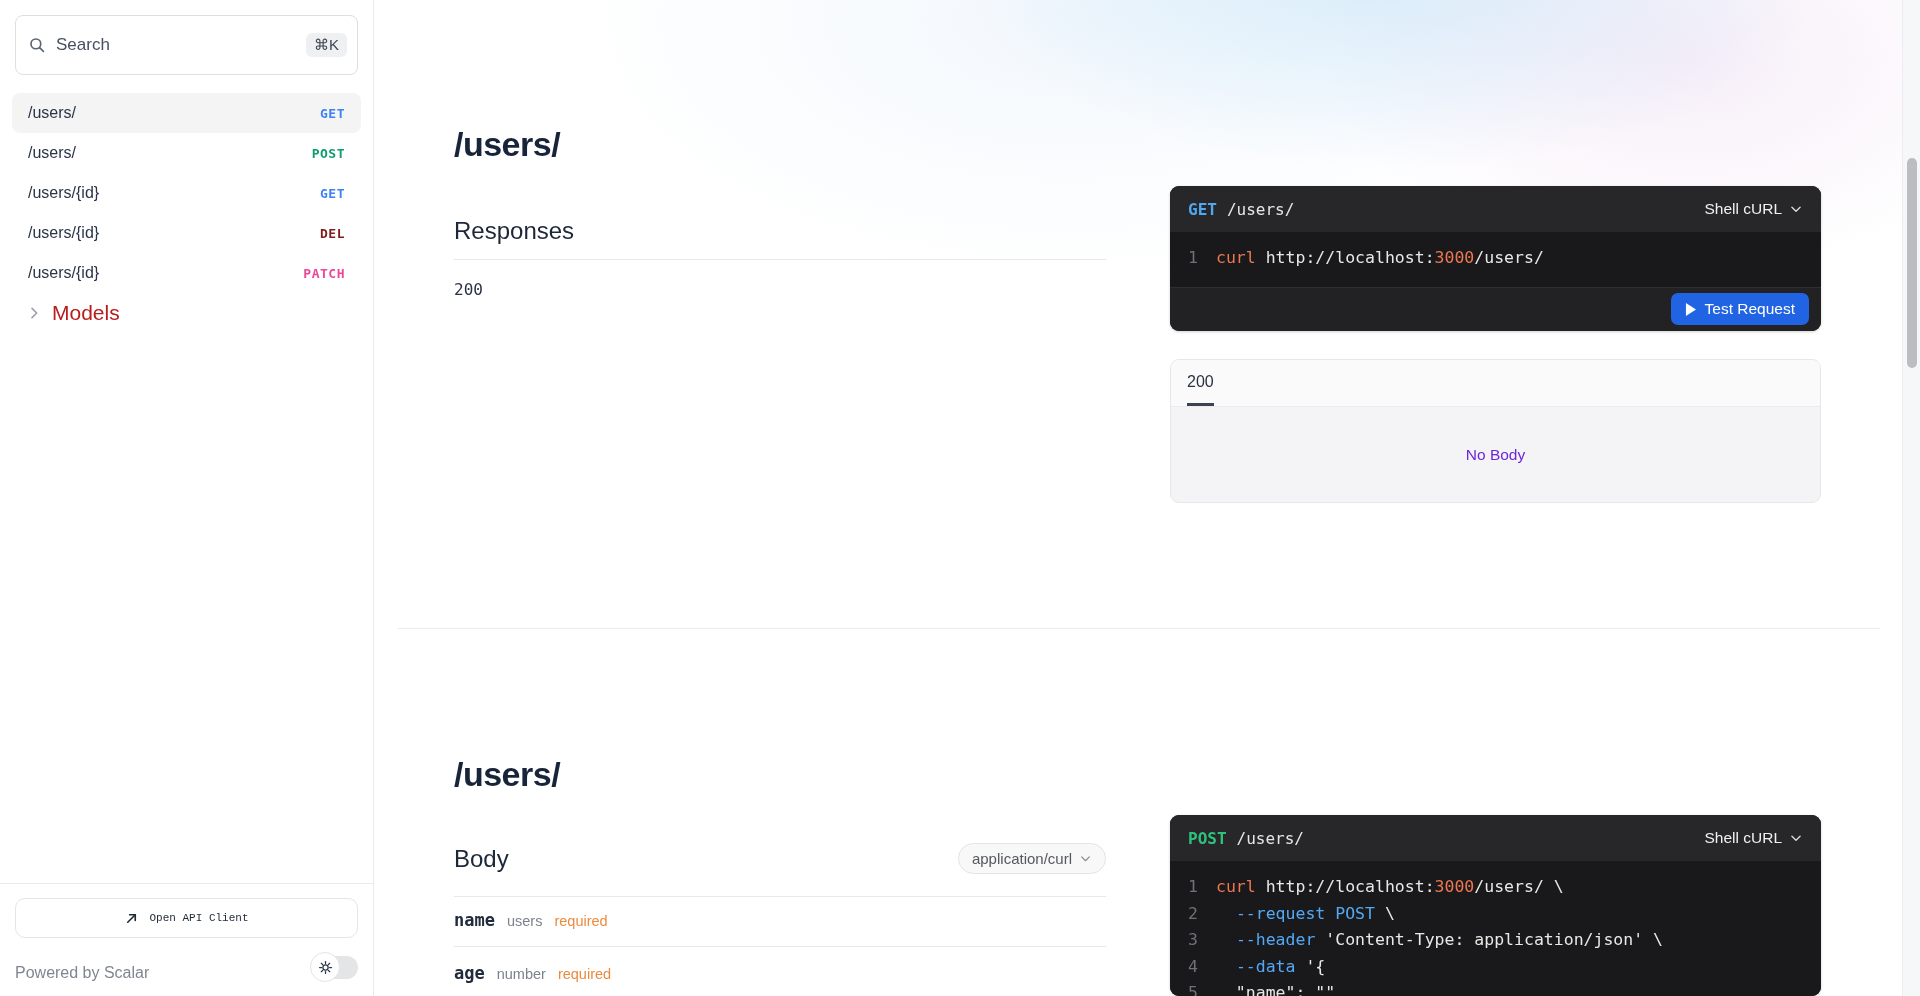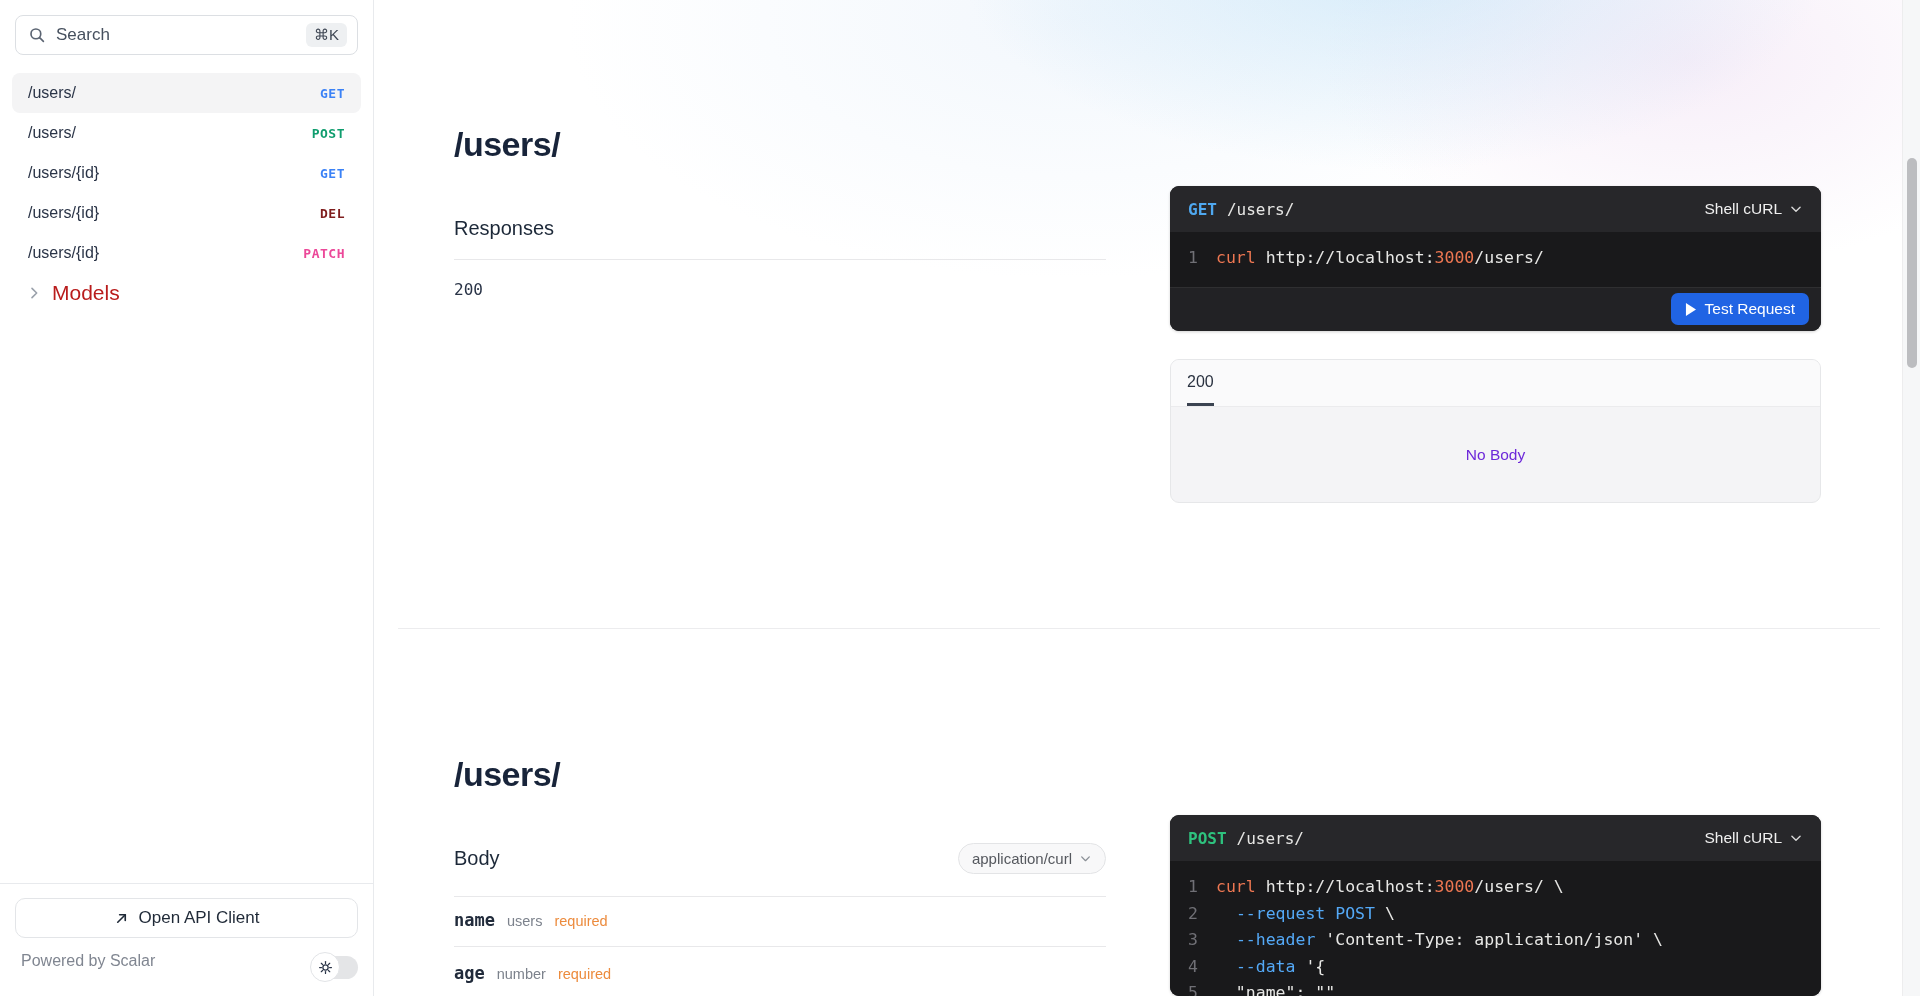--- a/index.html
+++ b/index.html
@@ -12,21 +12,21 @@
   .mono { font-family:"DejaVu Sans Mono", monospace; }
 
   
   .sidebar {
     position:absolute; left:0; top:0; width:374px; height:996px;
     background:#ffffff; border-right:1px solid #e8eaed;
     display:flex; flex-direction:column;
   }
   .search-wrap { padding:15px 15px 0 15px; }
   .search-box {
-    height:40px; border:1px solid #dcdfe3; border-radius:8px; background:#fff;
+    height:60px; border:1px solid #dcdfe3; border-radius:8px; background:#fff;
     display:flex; align-items:center; padding:0 10px 0 12px; cursor:text;
   }
   .search-box .mag { flex:0 0 auto; margin-right:10px; display:flex; }
   .search-placeholder { font-size:17px; color:#46505e; }
   .kbd {
     margin-left:auto; background:#eef0f2; border-radius:6px; padding:3px 8px;
     font-size:15px; color:#3f4754;
   }
   .nav { padding:18px 12px 0 12px; }
   .nav-item {
@@ -42,24 +42,24 @@
   .models-row {
     height:40px; display:flex; align-items:center; gap:10px;
     padding:0 14px; cursor:pointer;
   }
   .models-label { font-size:21px; font-weight:500; color:#b91c1c; }
   .sidebar-spacer { flex:1; }
   .sidebar-footer { border-top:1px solid #e8eaed; padding:14px 15px 0 15px; }
   .open-client-btn {
     width:100%; height:40px; background:#fff; border:1px solid #e3e5e8;
     border-radius:10px; display:flex; align-items:center; justify-content:center;
-    gap:10px; font-size:17px; font-weight:500; color:#1f2937;
-    font-family:Liberation Sans, sans-serif; cursor:pointer;
-  }
-  .powered-row { display:flex; align-items:flex-start; padding:14px 15px 14px 21px; }
+    gap:10px; font-size:11px; font-weight:500; color:#1f2937;
+    font-family:Liberation Mono, monospace; cursor:pointer;
+  }
+  .powered-row { display:flex; align-items:flex-end; padding:14px 15px 14px 15px; }
   .powered-text { font-size:16px; color:#808691; }
   .theme-toggle { margin-left:auto; position:relative; width:48px; height:30px; cursor:pointer; }
   .toggle-pill {
     position:absolute; right:0; top:4px; width:40px; height:23px;
     background:#e4e5e7; border-radius:12px;
   }
   .toggle-knob {
     position:absolute; left:0; top:0; width:30px; height:30px; border-radius:50%;
     background:#fff; border:1px solid #e2e4e7; display:flex;
     align-items:center; justify-content:center;
@@ -83,21 +83,21 @@
     background:#bcbdc0; border-radius:5px;
   }
 
   .endpoint-title {
     position:absolute; left:80px; font-size:34px; font-weight:700;
     color:#18243a; letter-spacing:-0.5px;
   }
   #get-title  { top:125px; }
   #post-title { top:755px; }
 
-  .sub-heading { position:absolute; left:80px; font-size:20px; font-weight:500; color:#1c2838; }
+  .sub-heading { position:absolute; left:80px; font-size:24px; font-weight:500; color:#1c2838; }
   #responses-label { top:217px; }
   .hdiv { position:absolute; left:80px; width:652px; height:1px; background:#e8e8ea; }
   #responses-div { top:259px; }
   #resp-200 {
     position:absolute; left:80px; top:280px; font-size:16px; color:#2a3447;
   }
   .section-divider {
     position:absolute; left:24px; top:628px; width:1482px; height:1px; background:#ececee;
   }
 

